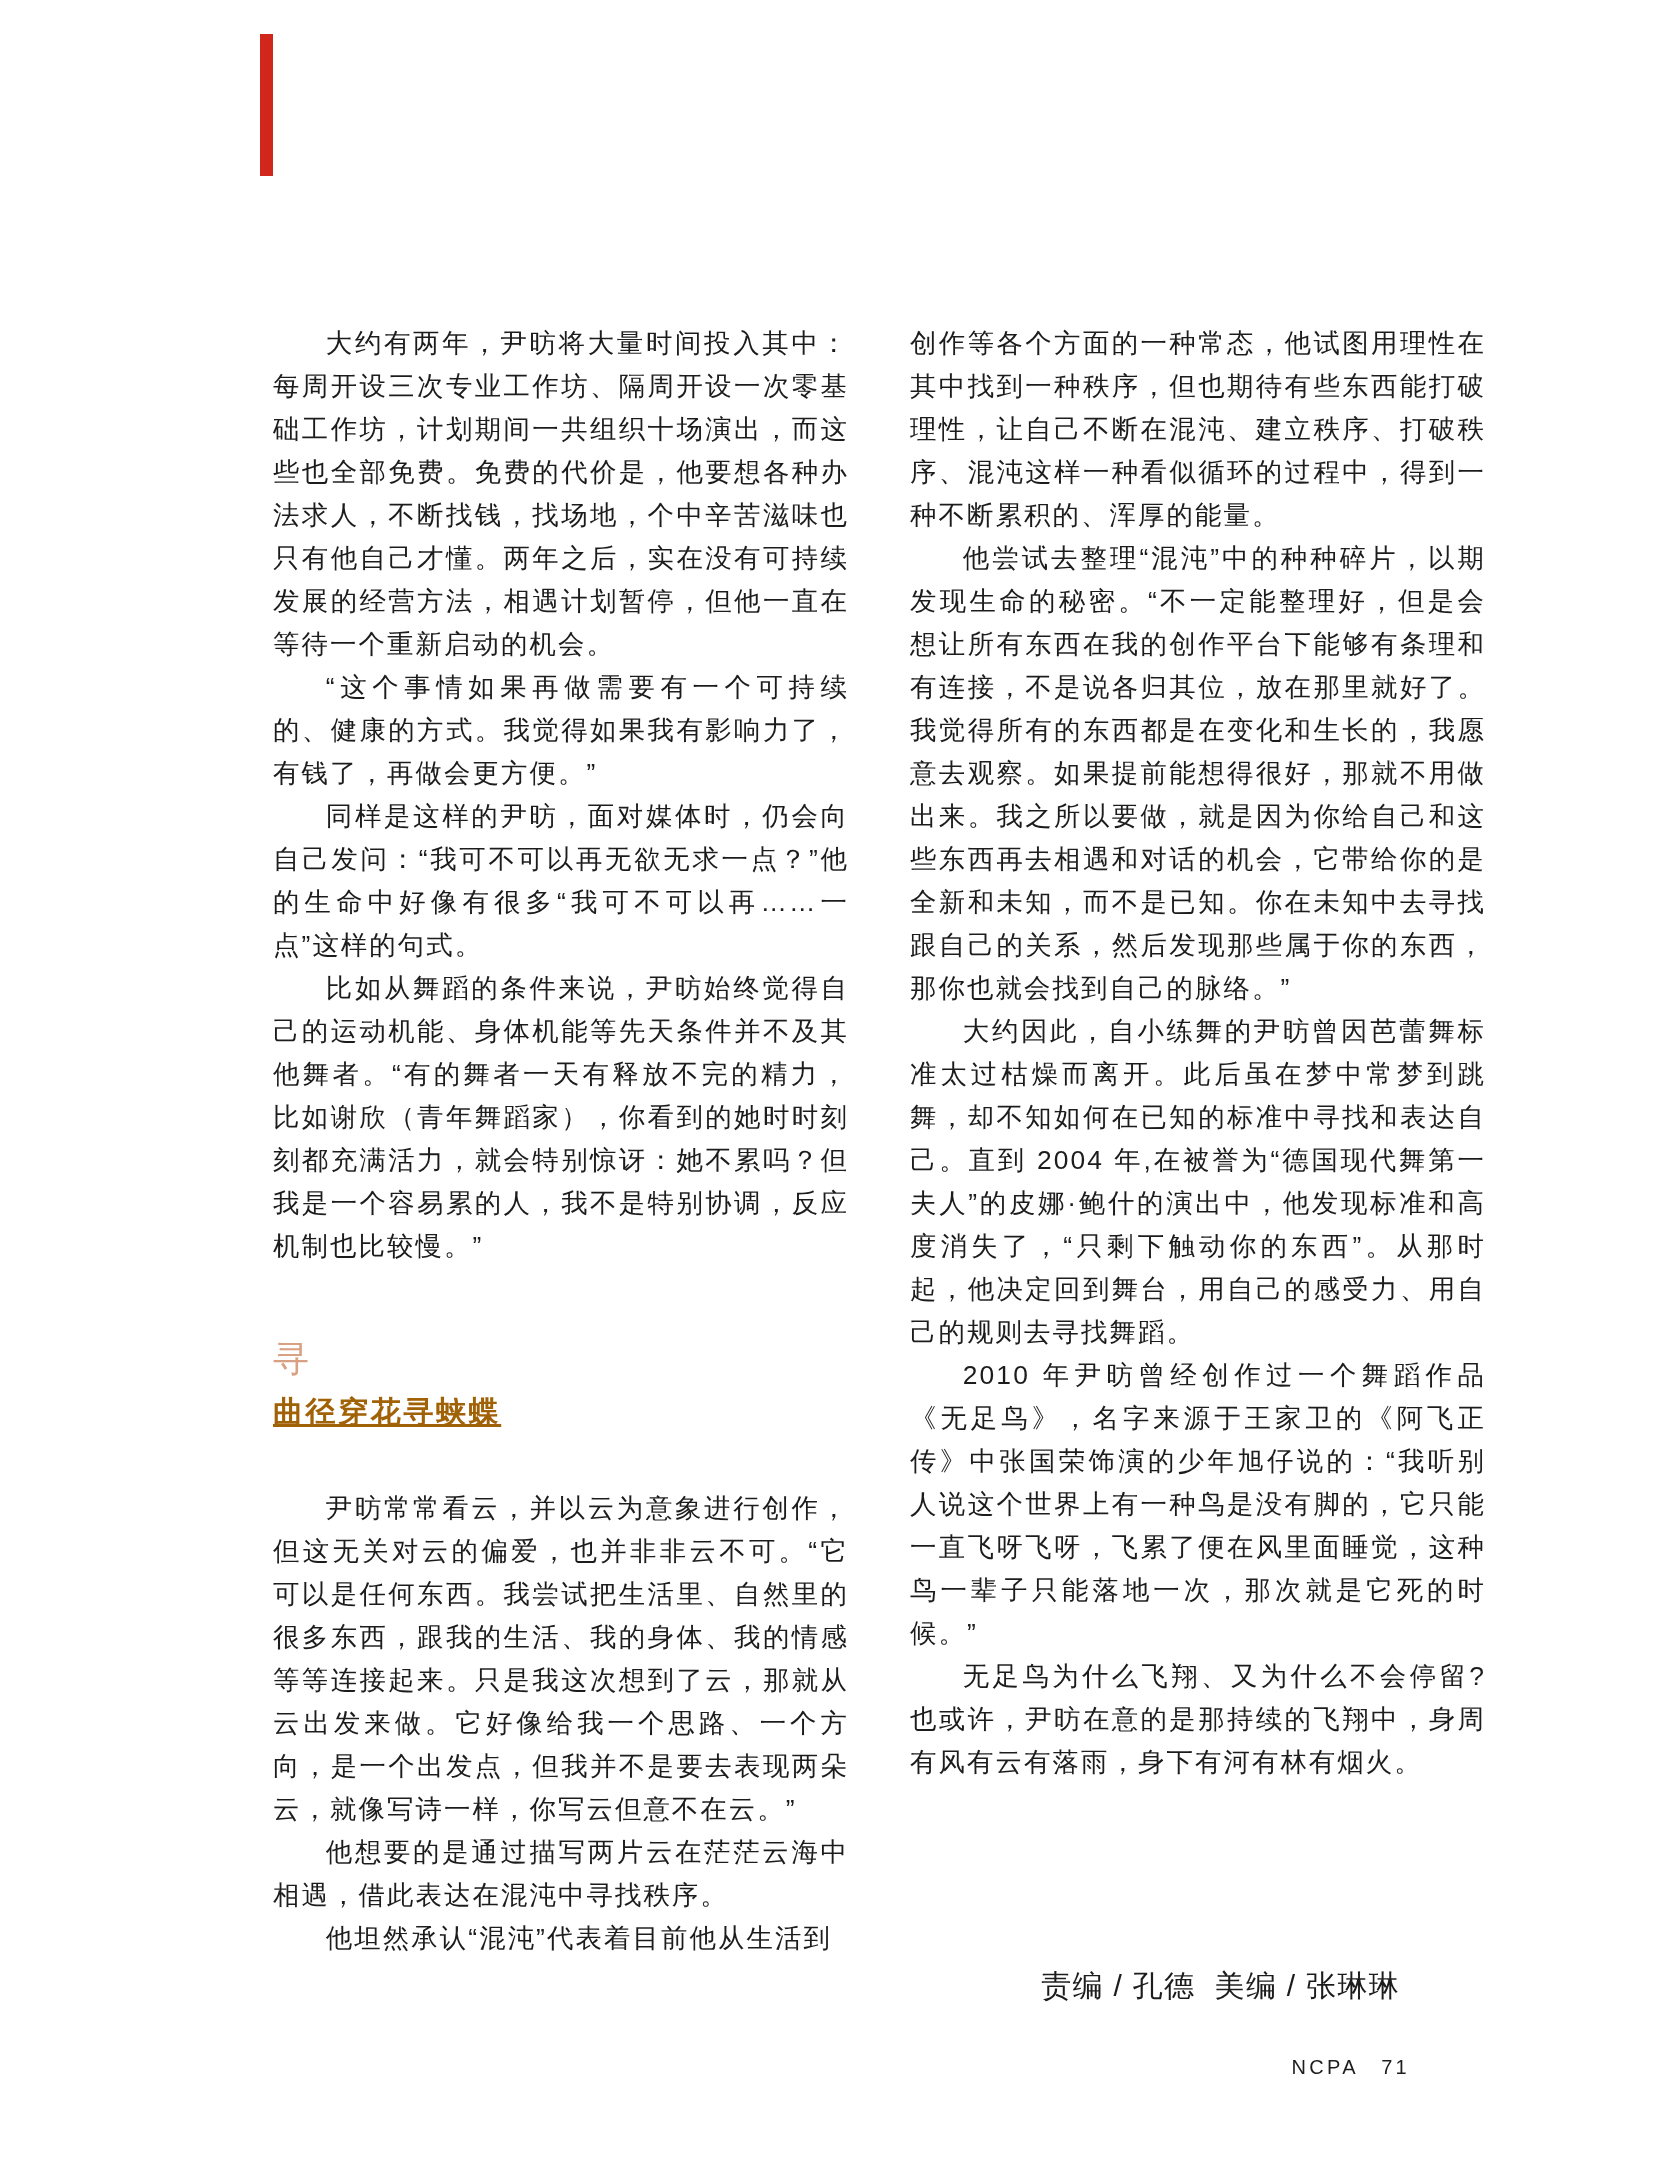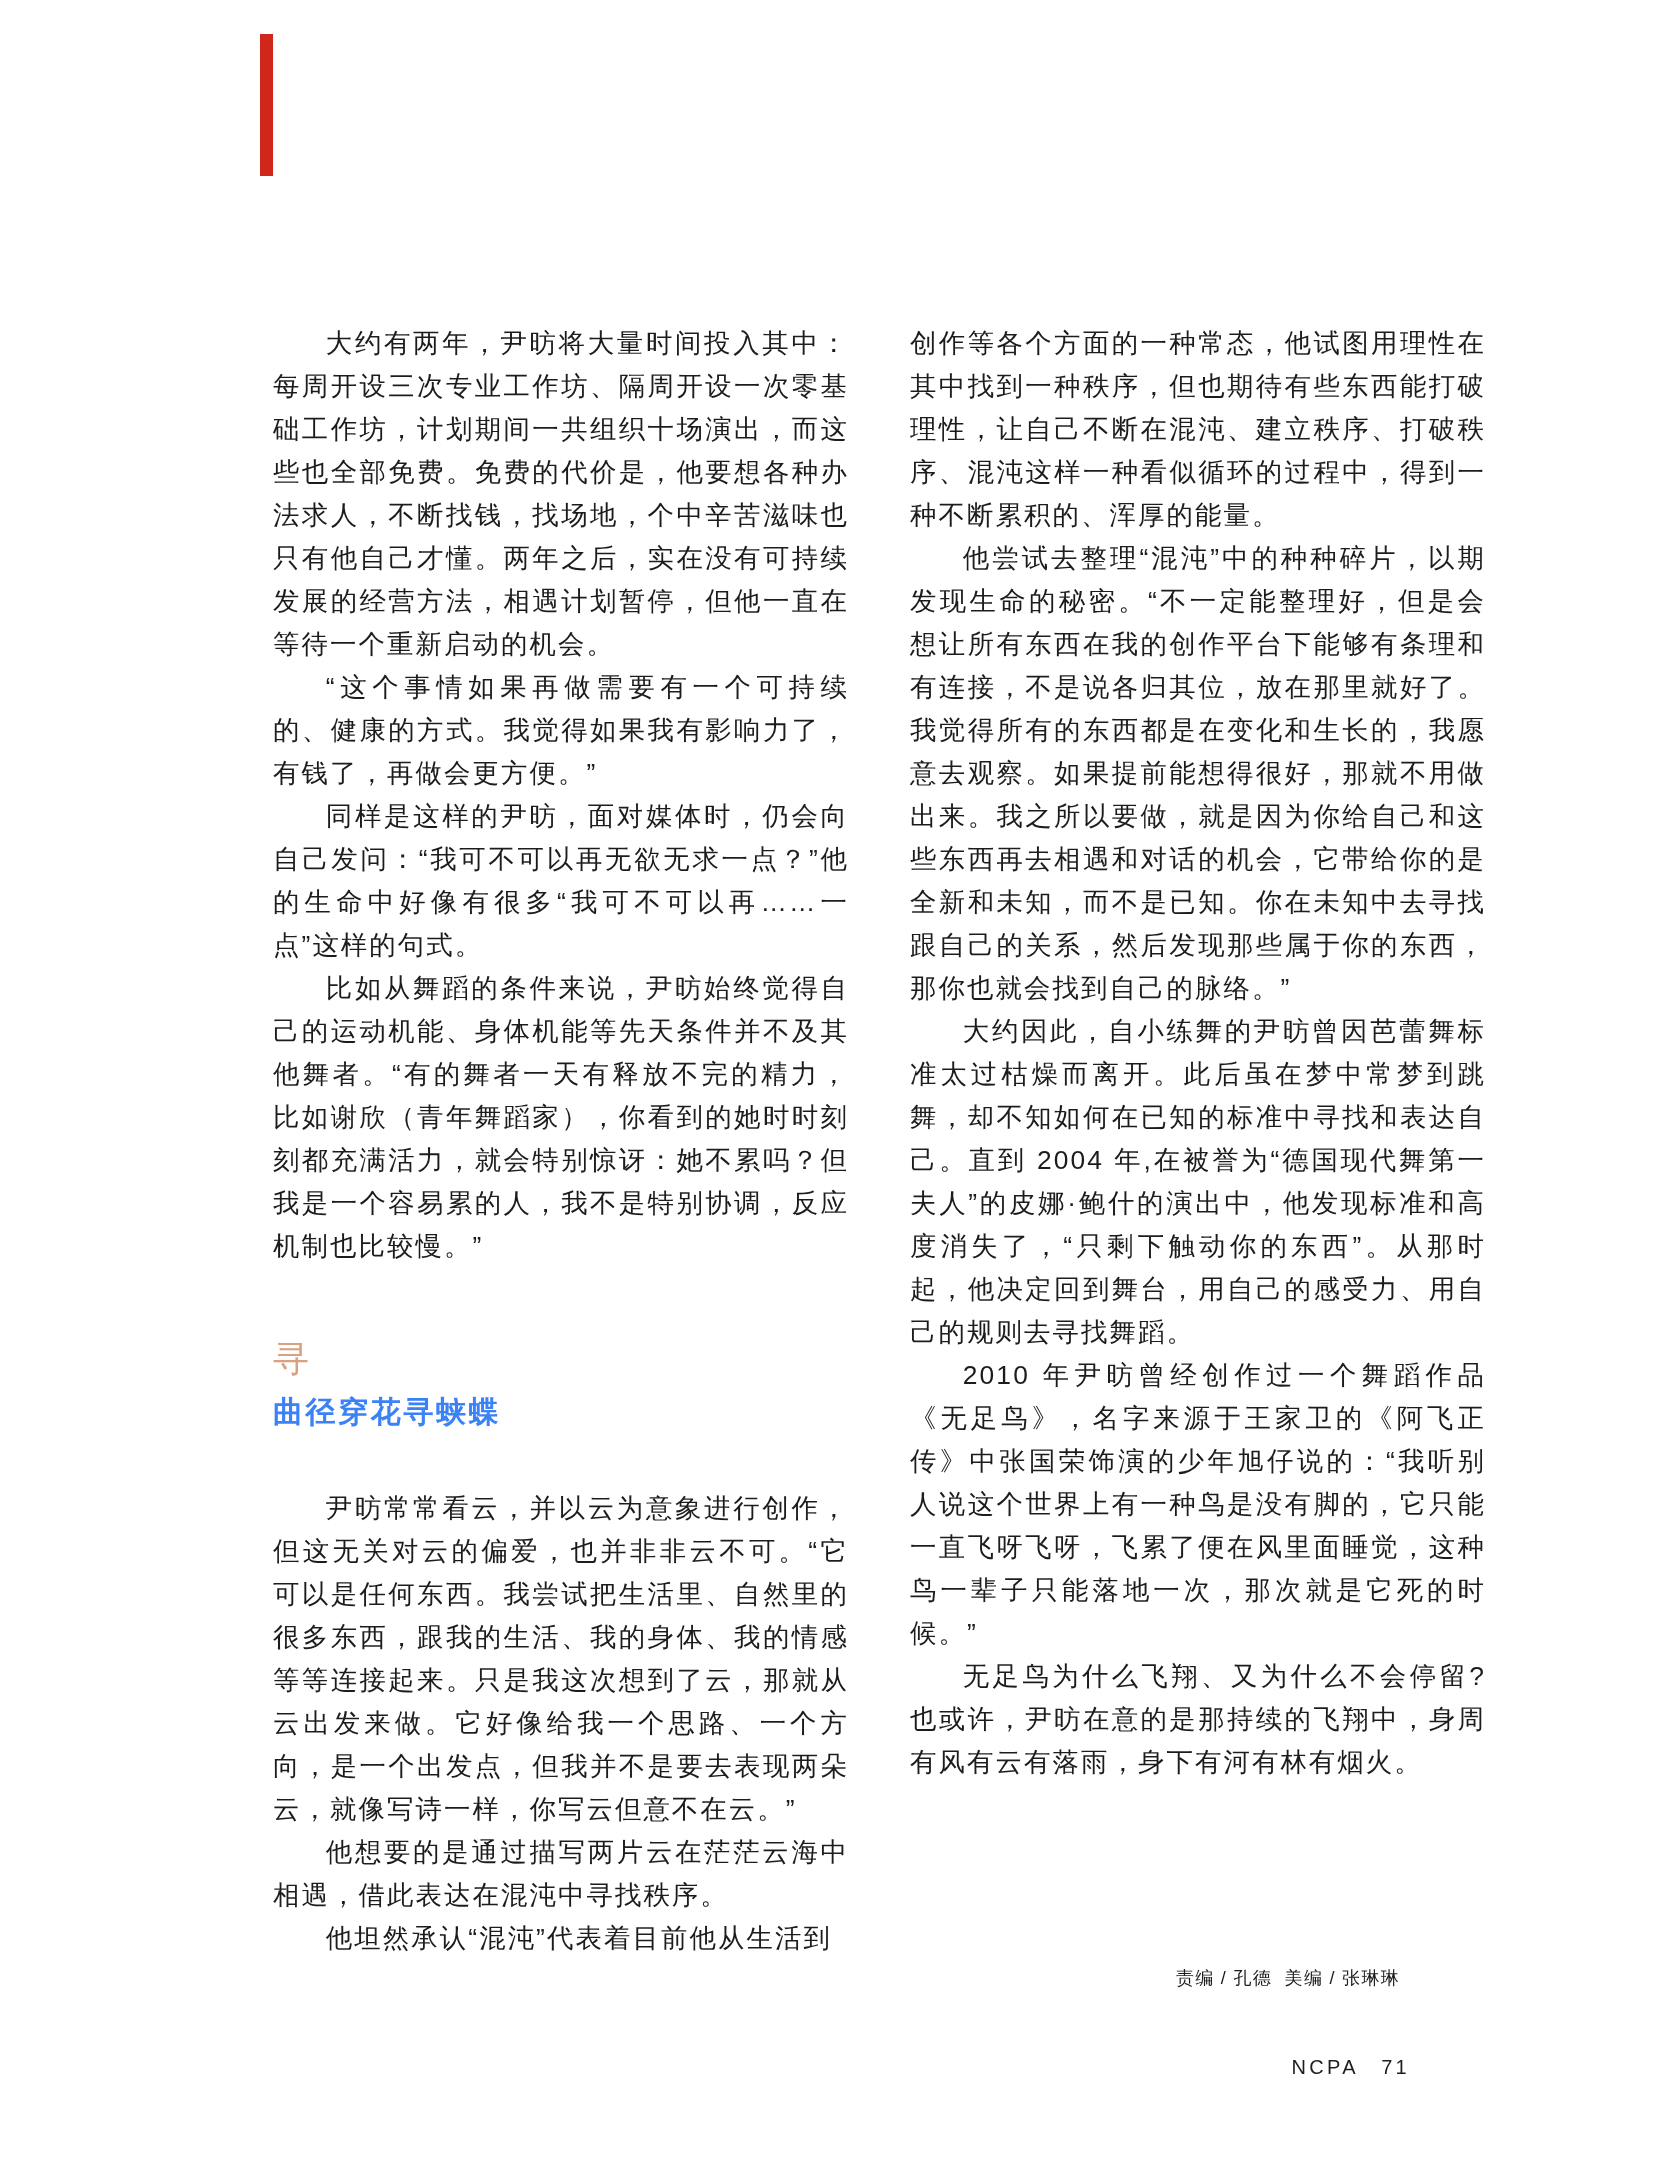--- a/index.html
+++ b/index.html
@@ -47,21 +47,22 @@
     line-height: 1;
     color: #d9a183;
     letter-spacing: 0;
   }
   .sec-title {
     margin: 17px 0 0 0;
     font-size: 30px;
     line-height: 35px;
     font-weight: 700;
     letter-spacing: 2.6px;
-    color: #3b82f6;
+    color: #a16207;
+    text-decoration: underline;
   }
   .sec-first { margin-top: 58px !important; }
 
   .seal {
     display: inline-block;
     vertical-align: -4px;
     width: 25px;
     height: 28px;
     margin-left: 6.6px;
     border: 2px solid #c8161d;
@@ -91,21 +92,21 @@
     letter-spacing: 0.7px;
   }
   .credits {
     position: absolute;
     left: 870px;
     top: 1966px;
     width: 576px;
     text-align: right;
     padding-right: 46px;
     box-sizing: border-box;
-    font-size: 18px;
+    font-size: 30px;
     letter-spacing: 1.3px;
     color: #1c1c1c;
     white-space: pre;
     font-weight: 500;
   }
   .footer {
     position: absolute;
     top: 2056px;
     right: 114px;
     font-size: 20px;

